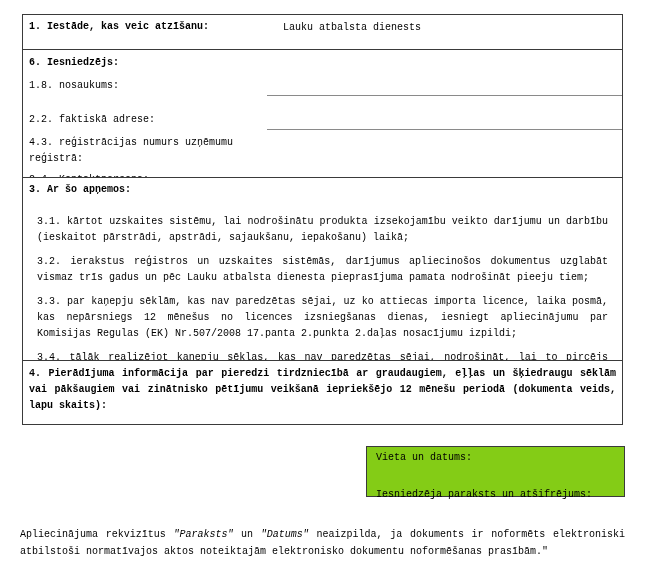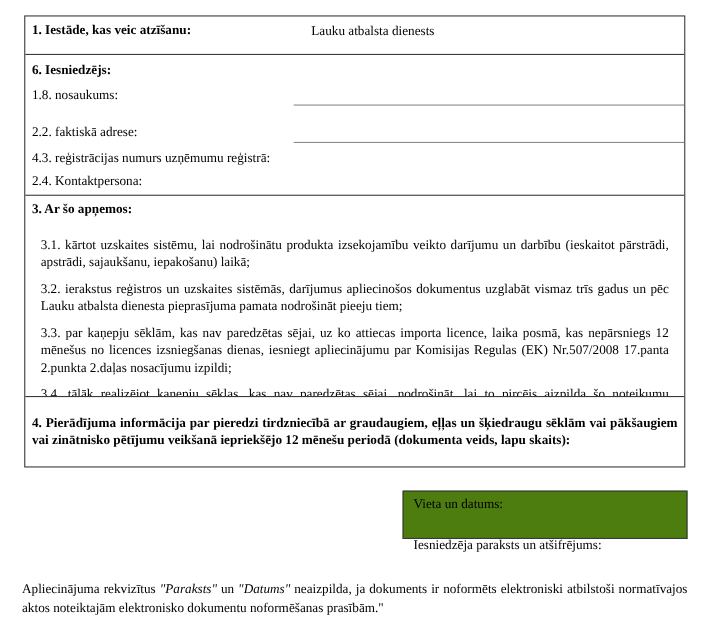--- a/index.html
+++ b/index.html
@@ -1,49 +1,49 @@
 <!DOCTYPE html>
 <html><head>
 <meta charset="utf-8">
 <style>
   html, body { margin:0; padding:0; background:#ffffff; }
   .page {
     position:relative; width:645px; height:575px; background:#ffffff;
-    font-family:Liberation Serif, serif;
-    font-size:12px; line-height:16px; color:#000;
+    font-family:Liberation Mono, monospace;
+    font-size:10px; line-height:16px; color:#000;
     overflow:hidden;
   }
   .tbl {
     position:absolute; left:22px; top:14px; width:601px;
     border:1px solid #3a3a3a; box-sizing:border-box; background:#fff;
   }
   .row { position:relative; box-sizing:border-box; padding:4px 6px 0 6px; overflow:hidden; }
   .row + .row { border-top:1px solid #3a3a3a; }
   .r1 { height:34px; }
   .r2 { height:128px; padding-top:5px; }
   .r3 { height:183px; }
-  .r4 { height:64px; padding-top:15px; }
+  .r4 { height:64px; padding-top:5px; }
   .bold { font-weight:bold; }
   .value1 { position:absolute; left:260px; top:5px; font-weight:normal; }
   .field { position:relative; }
   .mt7 { margin-top:7px; }
   .mt8 { margin-top:18px; }
   .mt5 { margin-top:5px; }
   .f23 { max-width:250px; }
   .fill-line {
     position:absolute; left:238px; right:-6px; bottom:-2px; height:0;
     border-bottom:1px solid #8a8a8a;
   }
   .sec3-header { margin-bottom:16px; }
   .clauses p { margin:8px; text-align:justify; }
   .sec4-header { font-weight:bold; text-align:justify; }
   .sigbox {
-    position:absolute; left:366px; top:446px; width:259px; height:44px;
+    position:absolute; left:366px; top:446px; width:259px; height:51px;
     border:1px solid #3a3a3a; box-sizing:border-box; padding:3px 9px 0 9px;
-    background:#4d7c0f;
+    background:#84cc16;
   }
   .sig2 { margin-top:21px; }
   .footnote {
     position:absolute; left:20px; top:527px; width:605px;
     text-align:justify; line-height:16.5px;
   }
   .it { font-style:italic; }
 </style>
 </head>
 <body>

